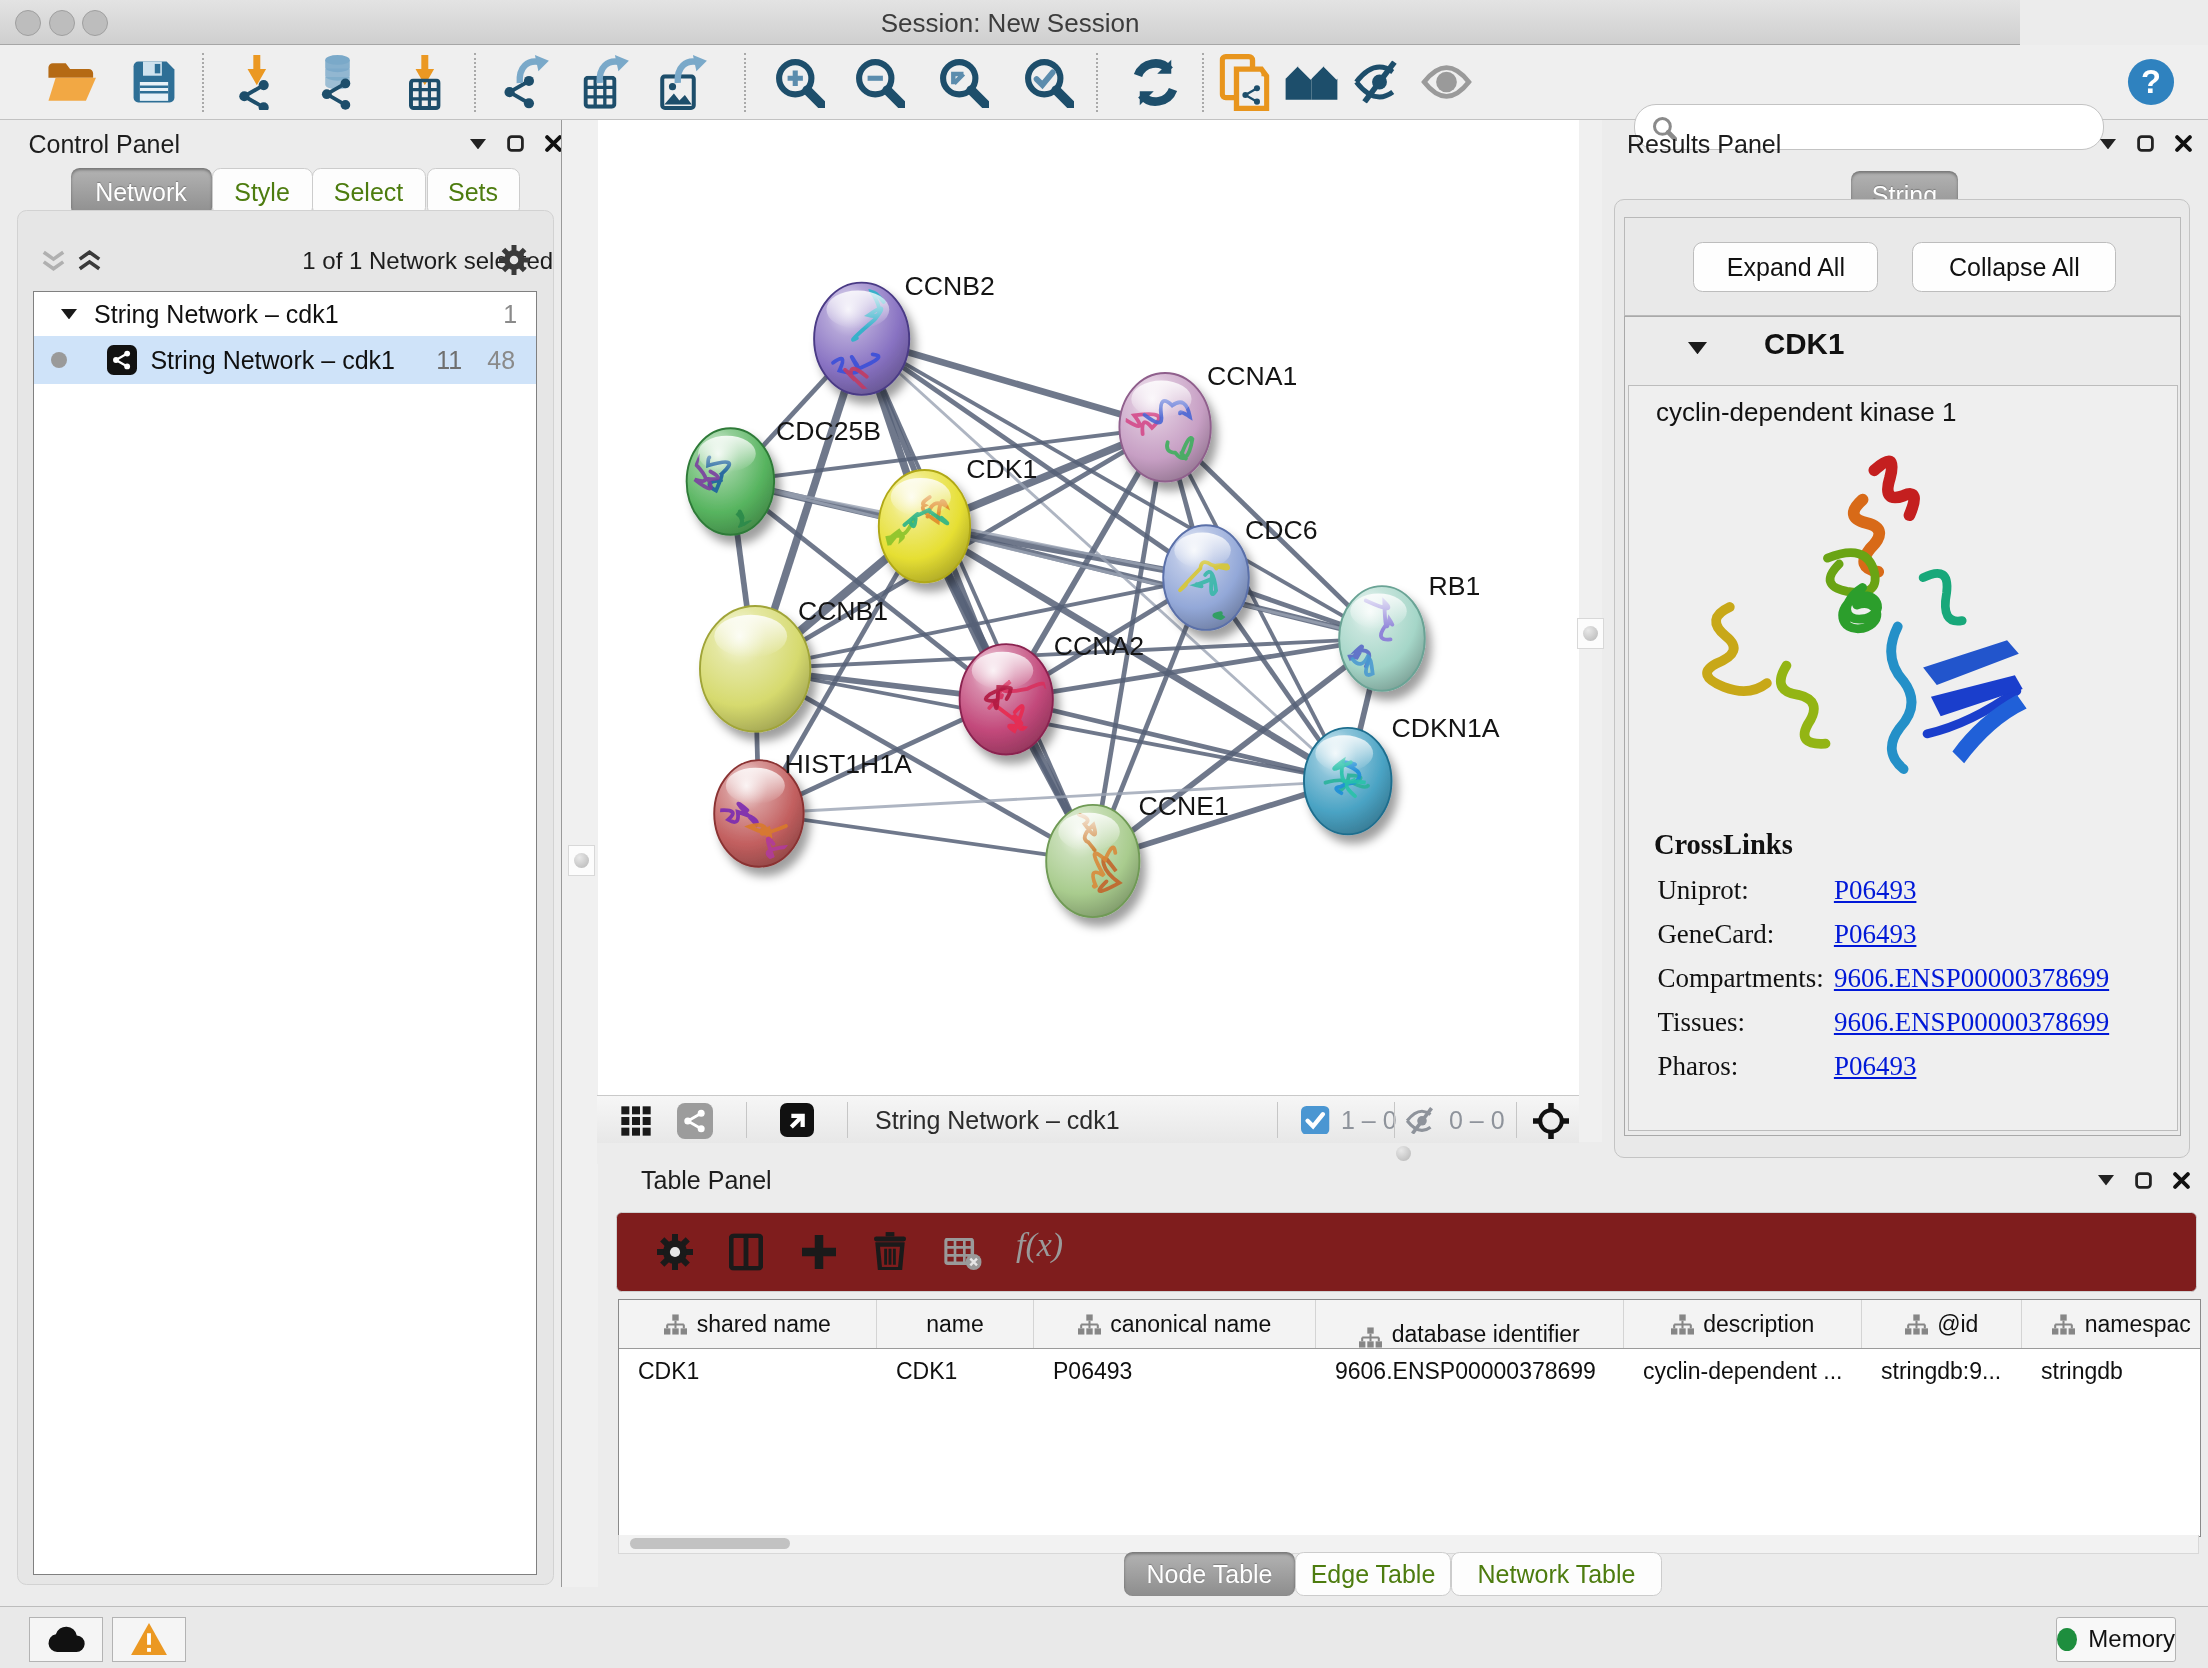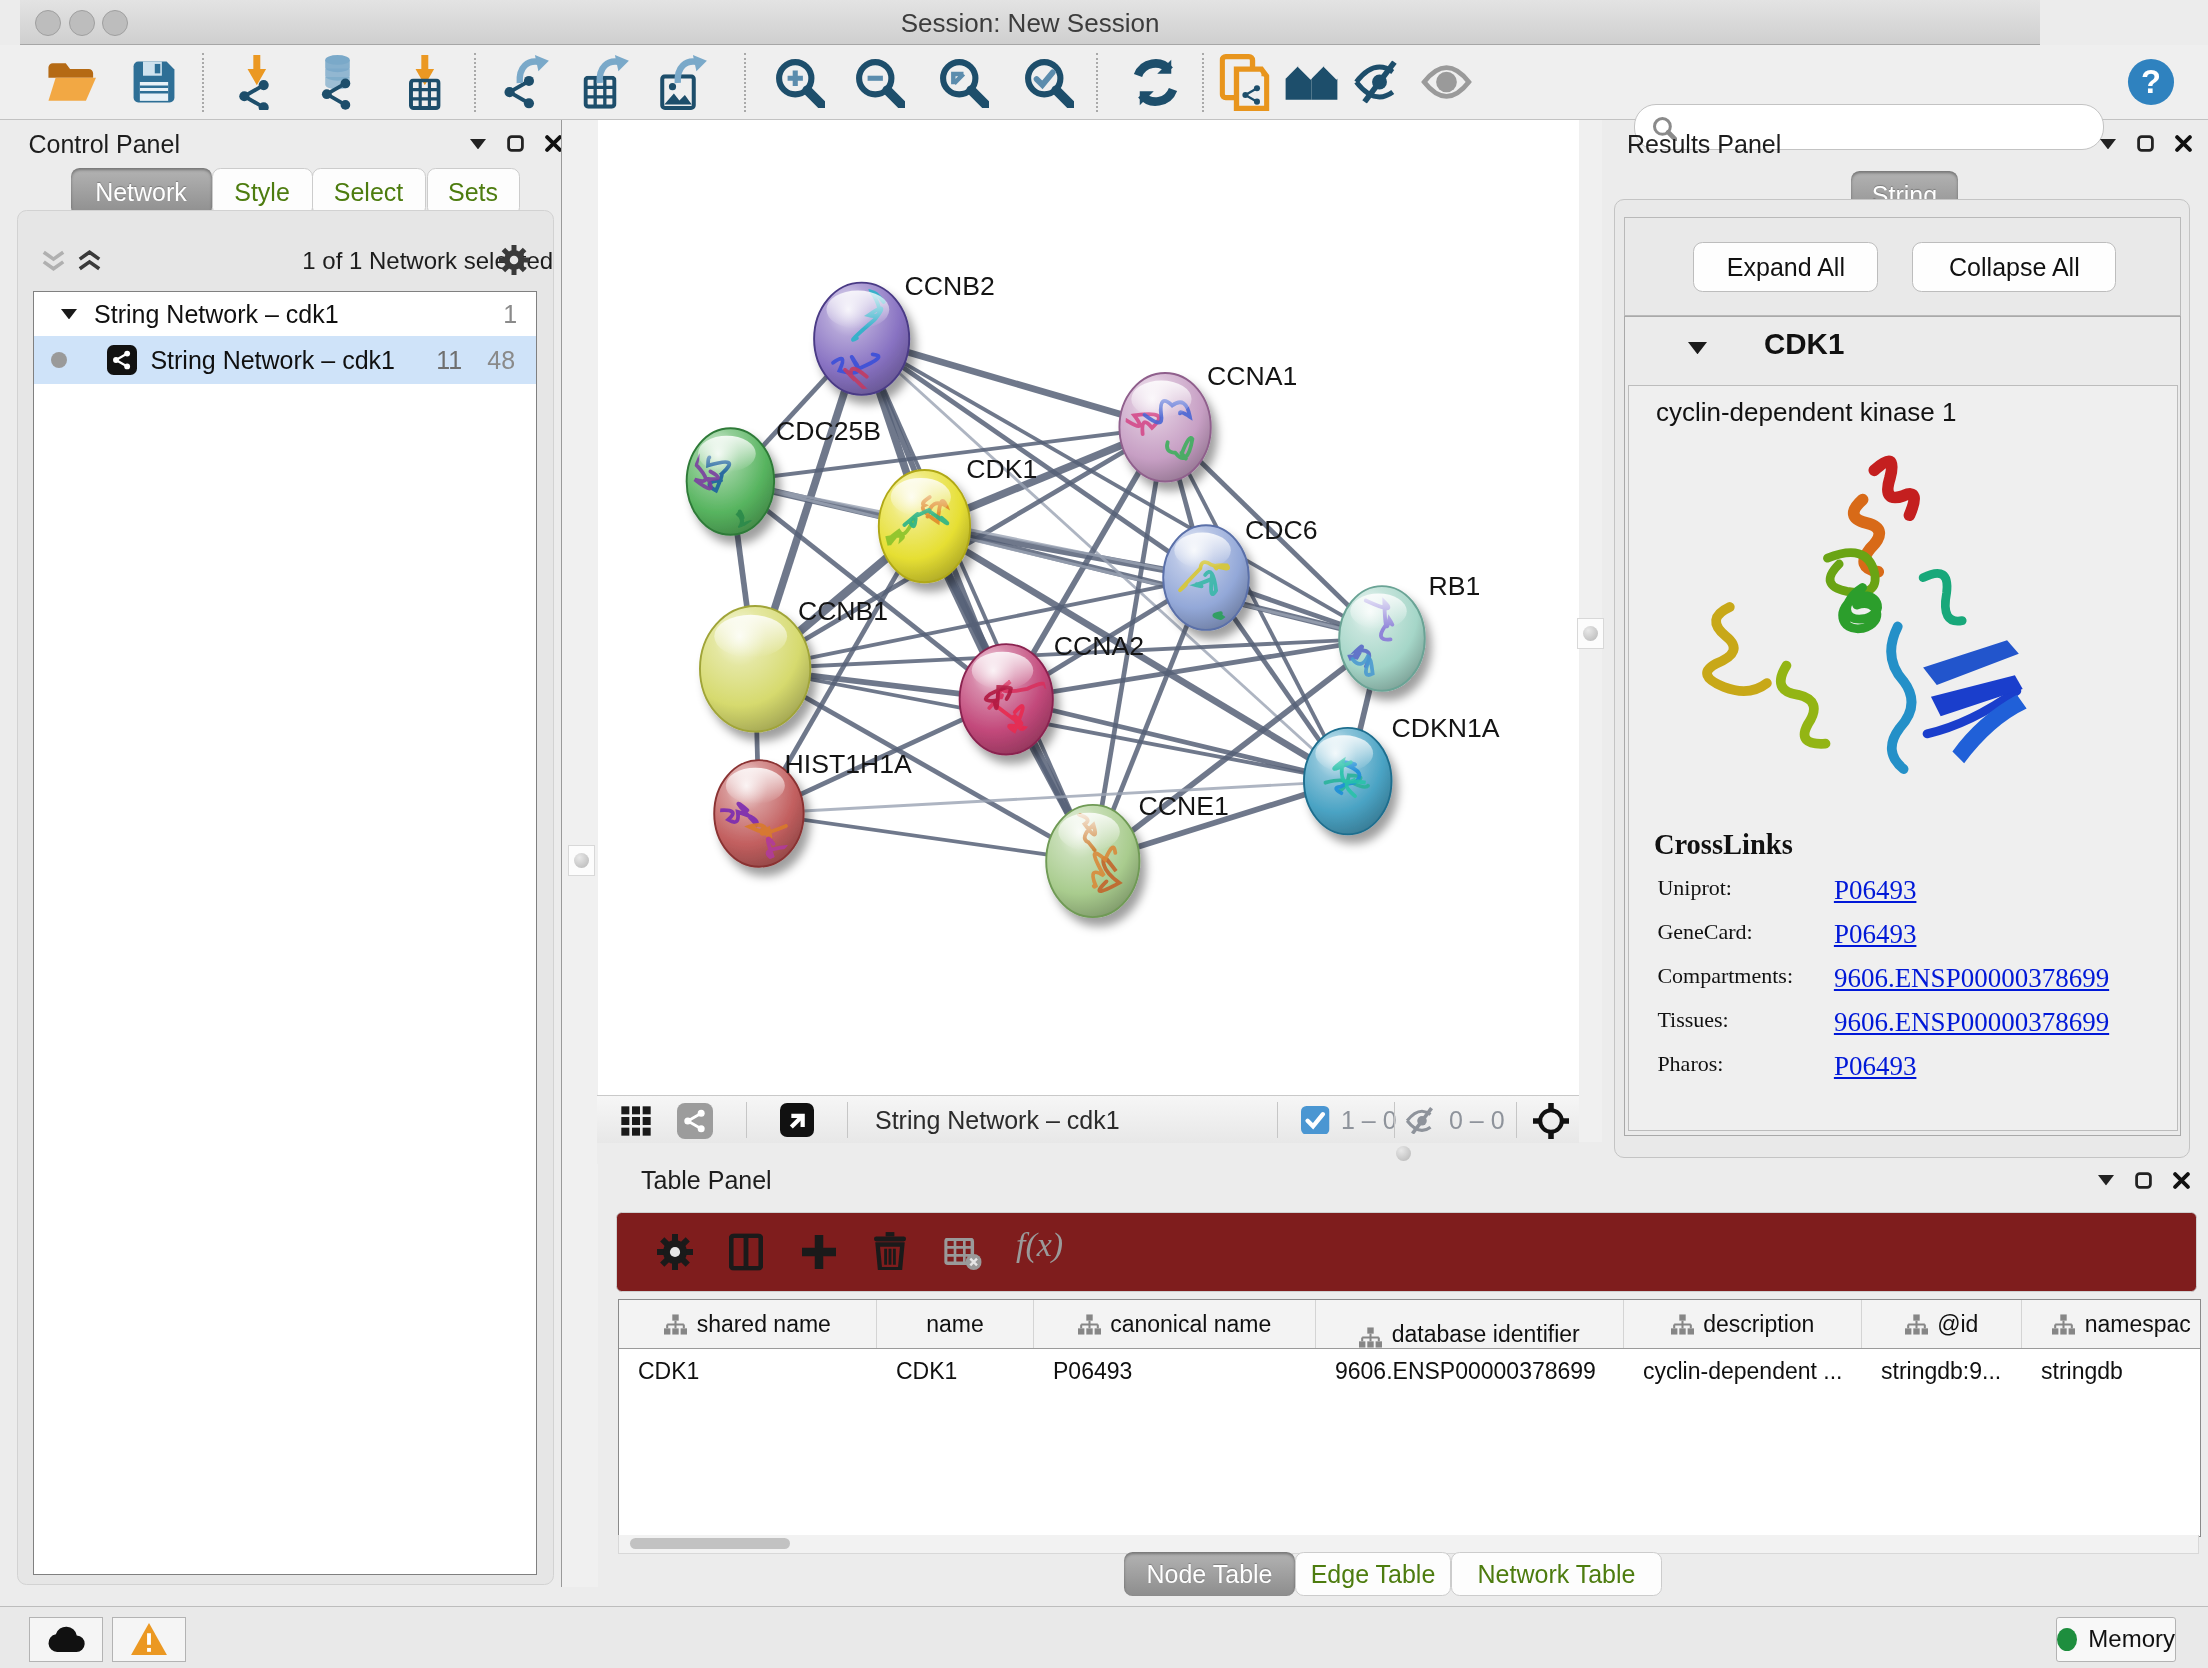--- a/index.html
+++ b/index.html
@@ -2,21 +2,21 @@
 <html style="font-size:15px"><head>
 <meta charset="utf-8">
 <style>
   html,body{margin:0;padding:0;background:#9a9a9a;}
   #root{position:relative;width:2208px;height:1668px;background:#ececec;
         font-family:"Liberation Sans",sans-serif;overflow:hidden;
         -webkit-font-smoothing:antialiased;}
   .abs{position:absolute;}
   
   #titlebar{left:0;top:0;width:2020px;height:44px;
-    background:linear-gradient(#e3e3e3,#cfcfcf);border-bottom:1px solid #a6a6a6;margin-left:20px;}
+    background:linear-gradient(#e3e3e3,#cfcfcf);border-bottom:1px solid #a6a6a6;}
   .tl-dot{position:absolute;top:9.5px;width:24px;height:24px;border-radius:50%;
     background:#bdbdbd;border:1px solid #9f9f9f;}
   #win-title{position:absolute;left:0;right:0;top:7.6px;text-align:center;
     font-size:26px;color:#3c3c3c;}
   
   #toolbar{left:0;top:45px;width:2208px;height:74px;background:#efefef;
     border-bottom:1px solid #c2c2c2;}
   .tb-item{position:absolute;top:9.5px;width:55px;height:55px;display:flex;
     align-items:center;justify-content:center;}
   .tb-sep{position:absolute;top:7.6px;height:59px;width:0;
@@ -67,21 +67,21 @@
     background:#e9e9e9;border:1px solid #c4c4c4;border-radius:10px;}
   .rp-btn{position:absolute;top:42px;height:48px;background:#fefefe;
     border:1px solid #bdbdbd;border-radius:9.5px;font-size:25px;color:#111;
     display:flex;align-items:center;justify-content:center;}
   #rp-inner{position:absolute;left:8.6px;top:116px;width:555px;height:818px;
     background:#ebebeb;border:1px solid #a9a9a9;}
   #rp-entry-desc-box{position:absolute;left:2.9px;top:68px;width:548px;height:744px;
     background:#efefef;border:1px solid #bcbcbc;}
   .serif{font-family:"Liberation Serif",serif;}
   .xlink-row{position:relative;height:44px;}
-  .xlink-label{position:absolute;left:28.5px;font-size:22px;color:#111;}
+  .xlink-label{position:absolute;left:28.5px;font-size:27px;color:#111;}
   .xlink-val{position:absolute;left:205px;font-size:27px;color:#0018d8;
     text-decoration:underline;}
   
   #table-panel{left:597px;top:1153px;width:1611px;height:453px;}
   #tp-toolbar{position:absolute;left:19px;top:59px;width:1579px;height:78px;
     background:#7f1d1d;border:1px solid #cfcfcf;border-radius:5.7px;}
   #tp-table{position:absolute;left:21px;top:146px;width:1581px;height:236px;
     background:#fff;border:1.9px solid #8a8a8a;overflow:hidden;}
   #tp-head{position:absolute;left:0;top:0;height:48px;width:2283px;
     background:#f3f3f3;border-bottom:1.9px solid #9a9a9a;display:flex;}

